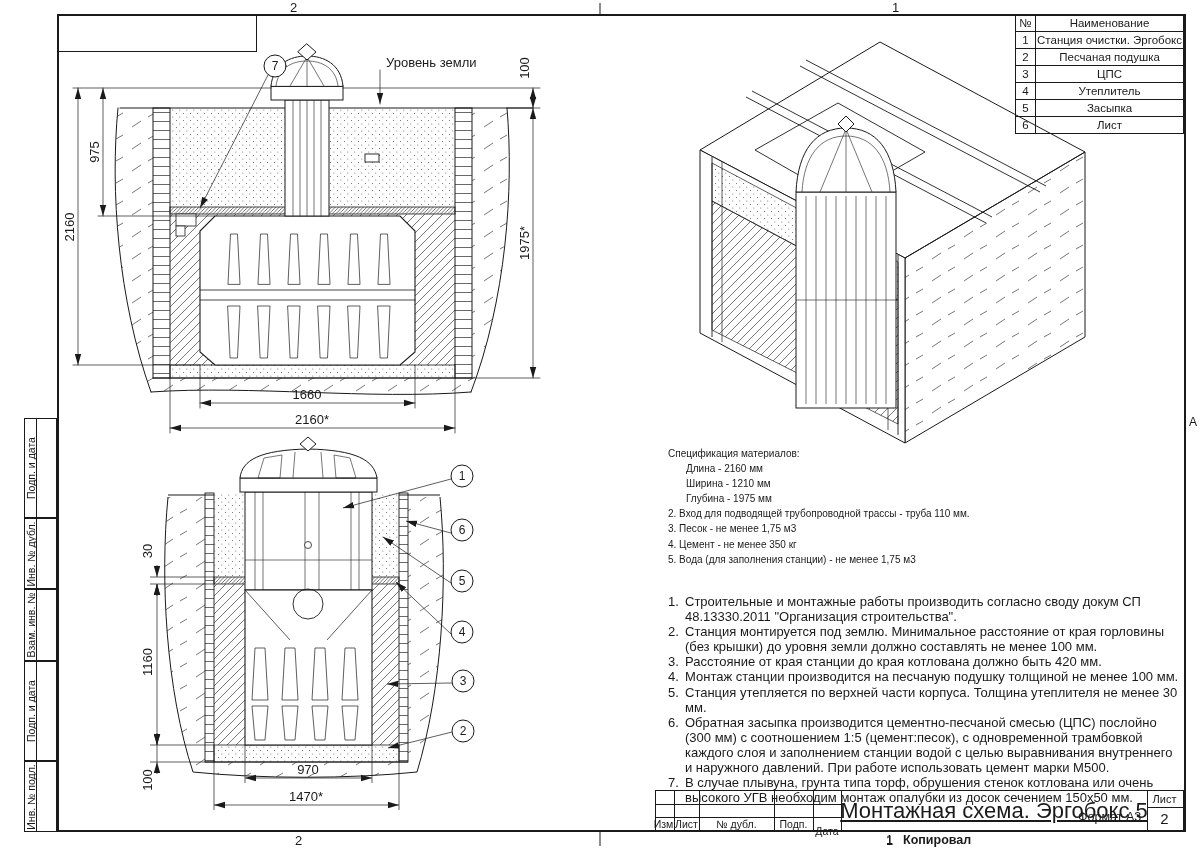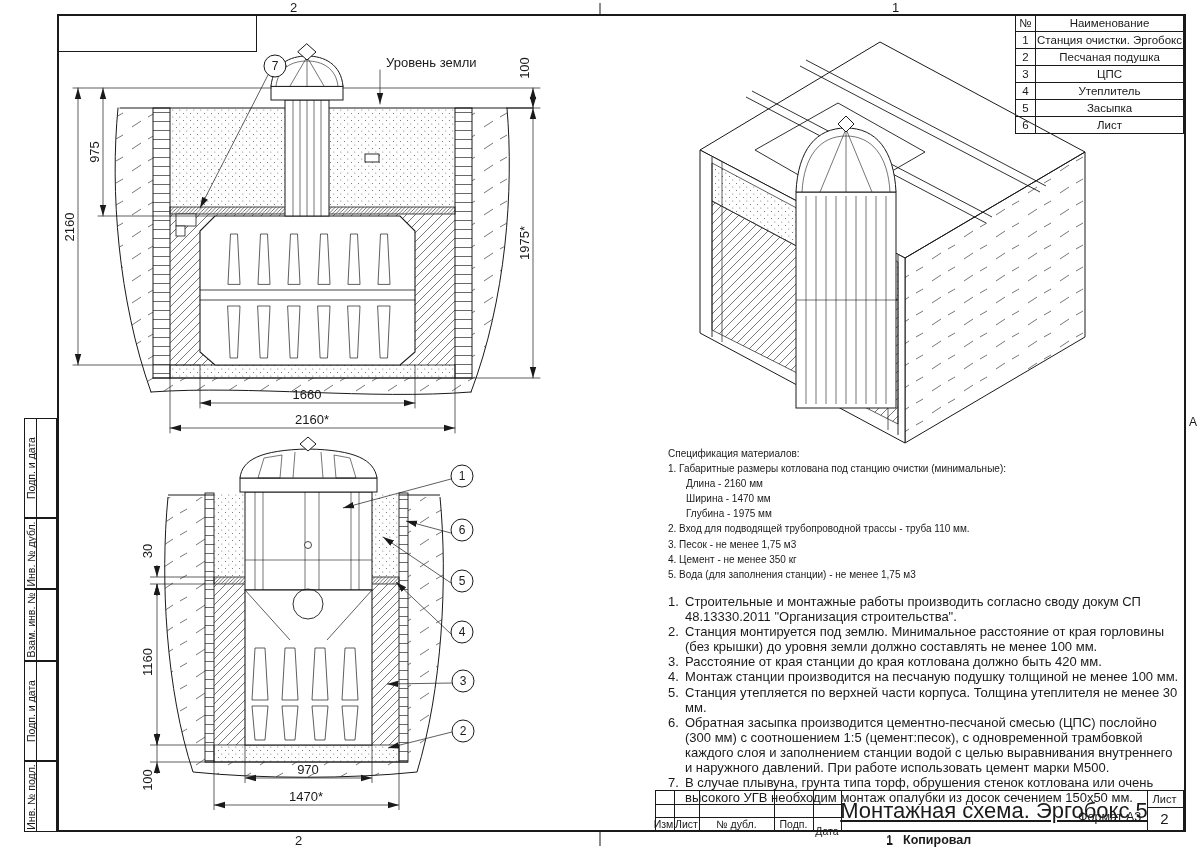--- a/index.html
+++ b/index.html
@@ -380,23 +380,22 @@
       <tr>
             <td>6</td>
             <td>Лист</td>
           </tr>
     </tbody>
       </table>
   </div>
 
   <div id="spec" class="abs">
     <div>Спецификация материалов:</div>
-    <div>1. Габаритные размеры котлована под станцию очистки (минимальные):</div>
     <div class="ind">Длина - 2160 мм</div>
-    <div class="ind">Ширина - 1470 мм</div>
+    <div class="ind">Ширина - 1210 мм</div>
     <div class="ind">Глубина - 1975 мм</div>
     <div>2. Вход для подводящей трубопроводной трассы - труба 110 мм.</div>
     <div>3. Песок - не менее 1,75 м3</div>
     <div>4. Цемент - не менее 350 кг</div>
     <div>5. Вода (для заполнения станции) - не менее 1,75 м3</div>
   </div>
 
   <div id="notes" class="abs">
     <div class="note">
         <span class="nnum">1.</span>

